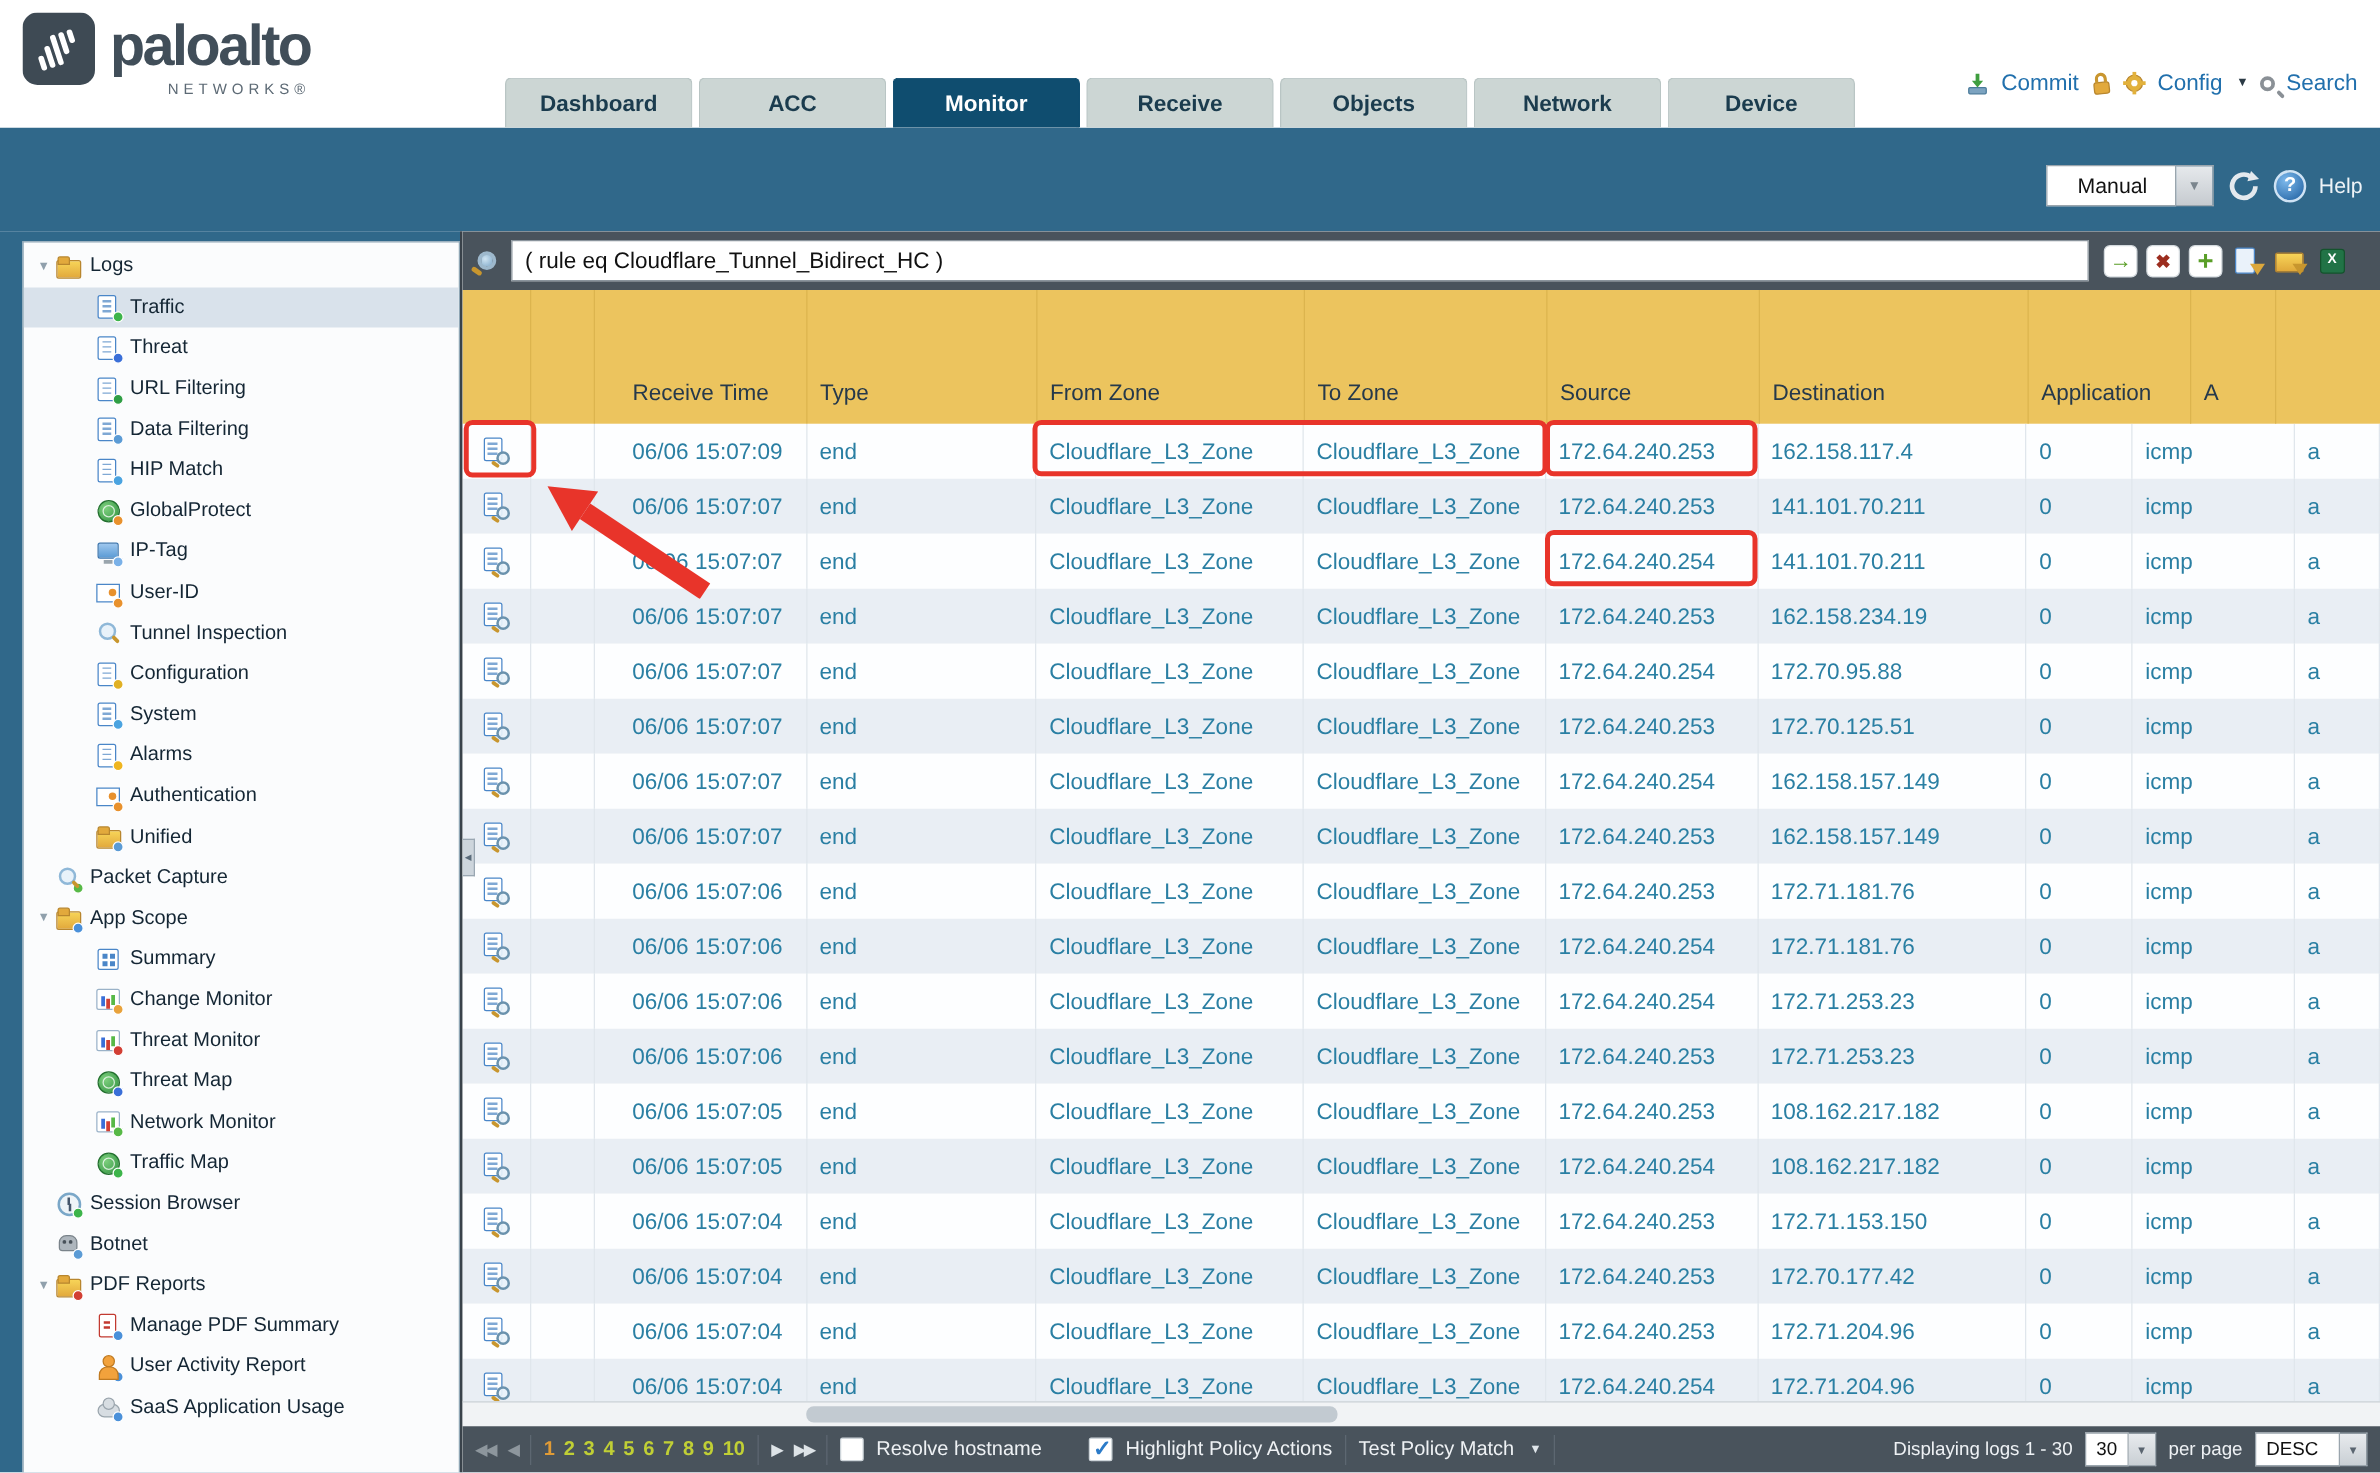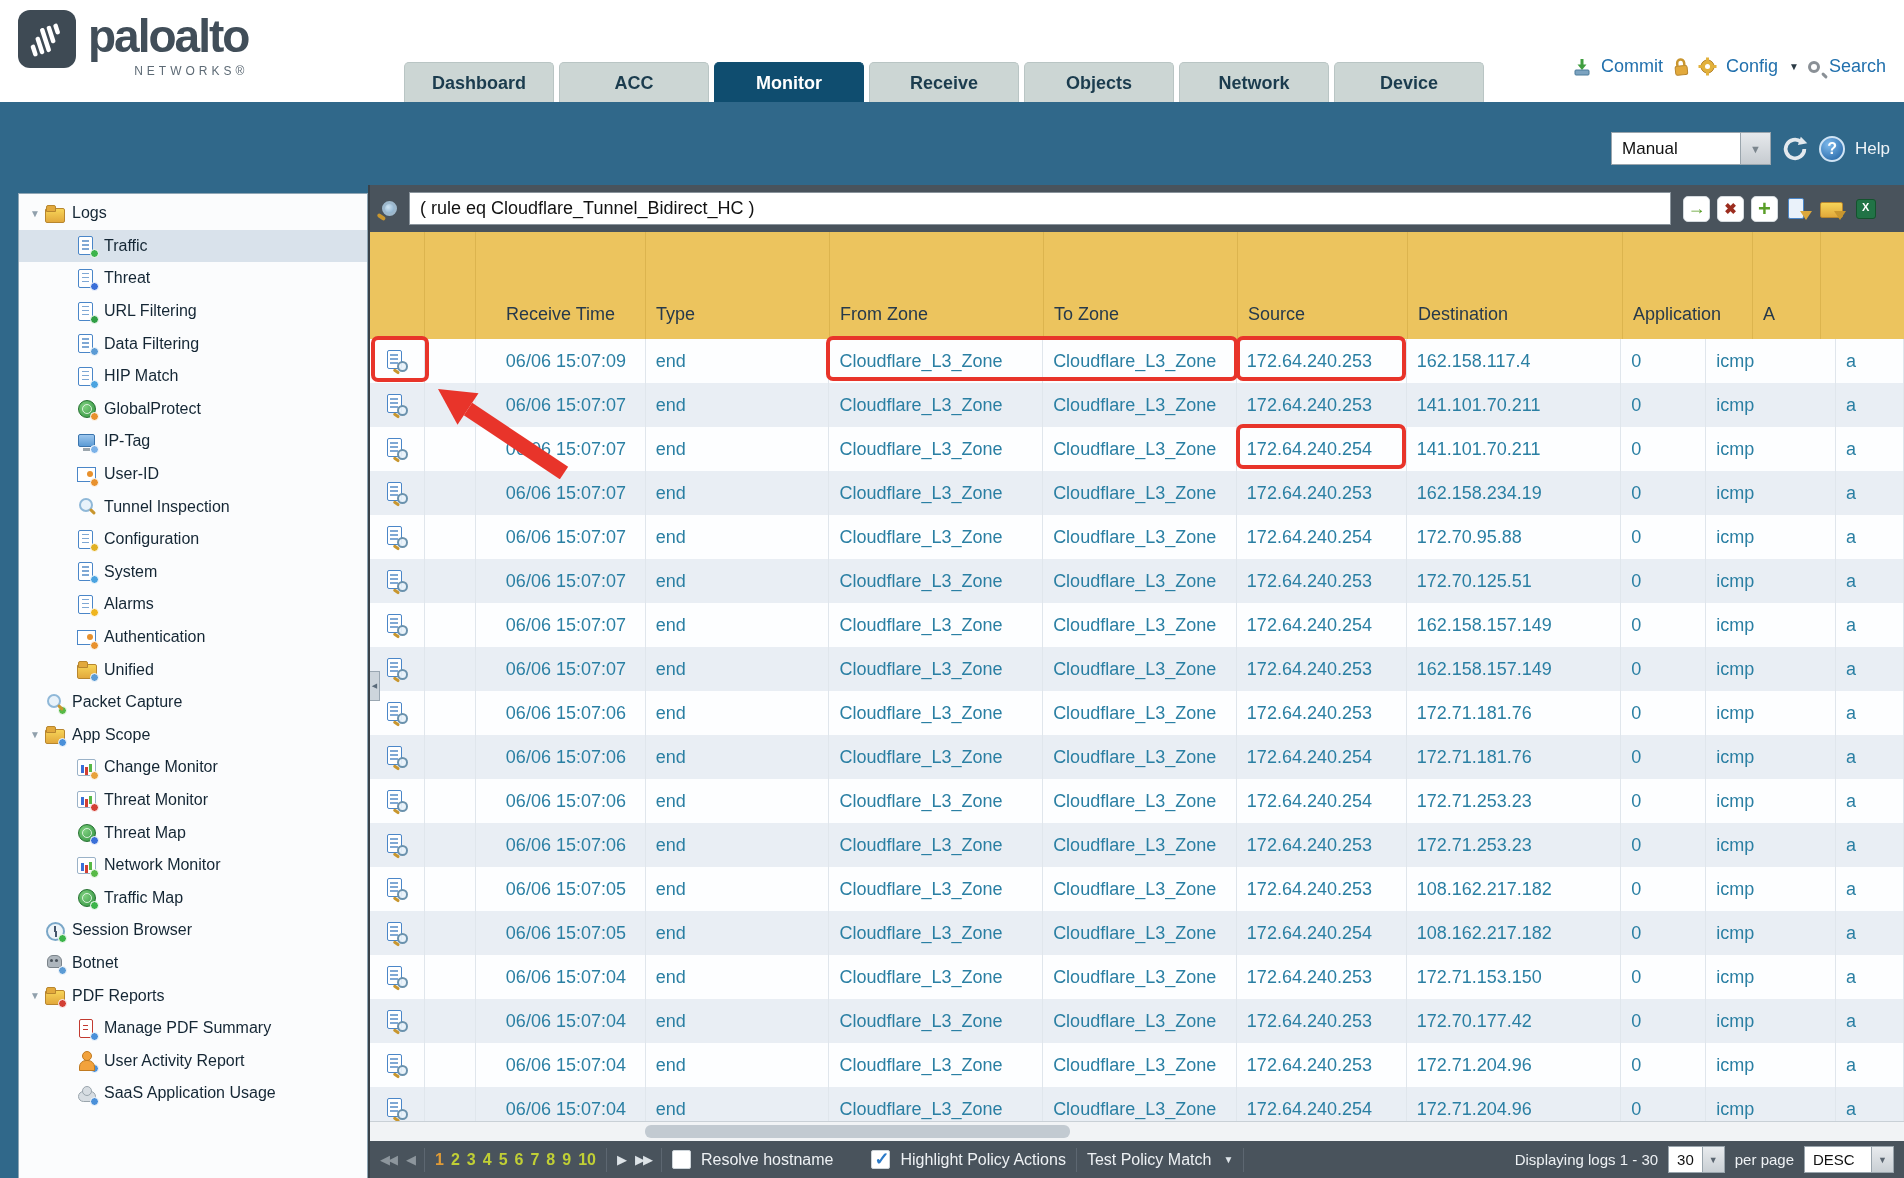--- a/index.html
+++ b/index.html
@@ -22,21 +22,21 @@
   .hdr-actions .lbl { cursor:pointer; }
   .caret-sm { font-size:10px; color:#2b3a45; margin-left:2px; }
   .search-ic { width:12px; height:12px; border:3px solid #8a9096; border-radius:50%; position:relative; display:inline-block; }
   .search-ic::after { content:""; position:absolute; left:10px; top:10px; width:7px; height:3px; background:#8a9096; border-radius:2px; transform:rotate(45deg); }
 
   
   .band { position:absolute; left:0; top:102px; width:1904px; height:83px; background:#30688a; }
   .belowhdr { position:absolute; left:0; top:185px; width:1904px; bottom:0; background:#30688a; }
   .band-right { position:absolute; right:14px; top:30px; display:flex; align-items:center; gap:10px; }
   .msel { display:flex; }
-  .msel .box { width:130px; height:33px; background:#fff; border:1px solid #9aa5ad; font-size:17px; color:#111; display:flex; align-items:center; padding-left:10px; }
+  .msel .box { width:104px; height:33px; background:#fff; border:1px solid #9aa5ad; font-size:17px; color:#111; display:flex; align-items:center; padding-left:24px; }
   .msel .btn { width:30px; height:33px; background:linear-gradient(#e6e9ec,#c6cbd0); border:1px solid #9aa5ad; border-left:none; display:flex; align-items:center; justify-content:center; color:#7b858d; font-size:11px; cursor:pointer; }
   .help-ic { width:26px; height:26px; border-radius:50%; background:radial-gradient(circle at 35% 30%,#7db9ec,#1c5d9e); border:2px solid #cfe3f4; color:#fff; font-weight:bold; font-size:16px; display:flex; align-items:center; justify-content:center; }
   .help-lbl { color:#eef3f7; font-size:17px; }
 
   
   .sidebar { position:absolute; left:18px; top:193px; width:350px; bottom:0; background:#fbfcfd; border:1px solid #8fa6b5; border-bottom:none; overflow:hidden; z-index:2; }
   .tree { padding-top:3px; }
   .titem { display:flex; align-items:center; height:32.6px; padding-left:6px; font-size:16px; color:#142634; cursor:pointer; white-space:nowrap; }
   .titem.d1 { padding-left:38px; }
   .titem.sel { background:#d9e2eb; }
@@ -312,20 +312,25 @@
           <span class="badge" style="background: rgb(87, 185, 71);"></span>
         </span>
         <span class="lbl">Packet Capture</span>
       </div>
       <div class="titem" data-name="sidebar-item-app-scope">
         <span class="exp" data-name="expander-icon">▼</span>
         <span class="ic folder" data-name="app-scope-icon">
           <span class="badge" style="background: rgb(74, 144, 217);"></span>
         </span>
         <span class="lbl">App Scope</span>
+      </div>
+      <div class="titem d1" data-name="sidebar-item-summary">
+        <span class="exp"></span>
+        <span class="ic grid" data-name="summary-icon"></span>
+        <span class="lbl">Summary</span>
       </div>
       <div class="titem d1" data-name="sidebar-item-change-monitor">
         <span class="exp"></span>
         <span class="ic chart" data-name="change-monitor-icon">
           <span class="badge" style="background: rgb(232, 162, 59);"></span>
         </span>
         <span class="lbl">Change Monitor</span>
       </div>
       <div class="titem d1" data-name="sidebar-item-threat-monitor">
         <span class="exp"></span>

